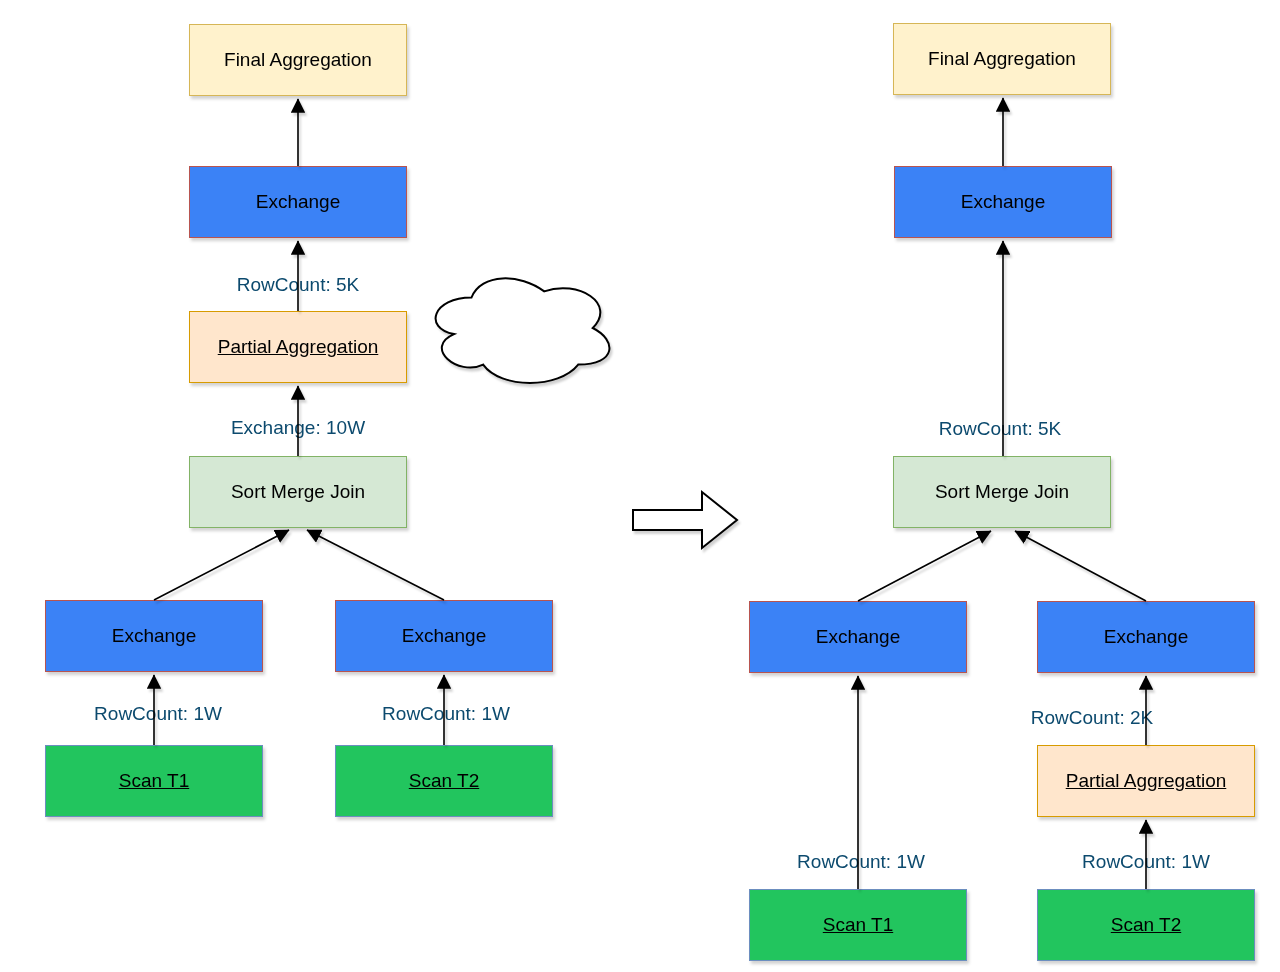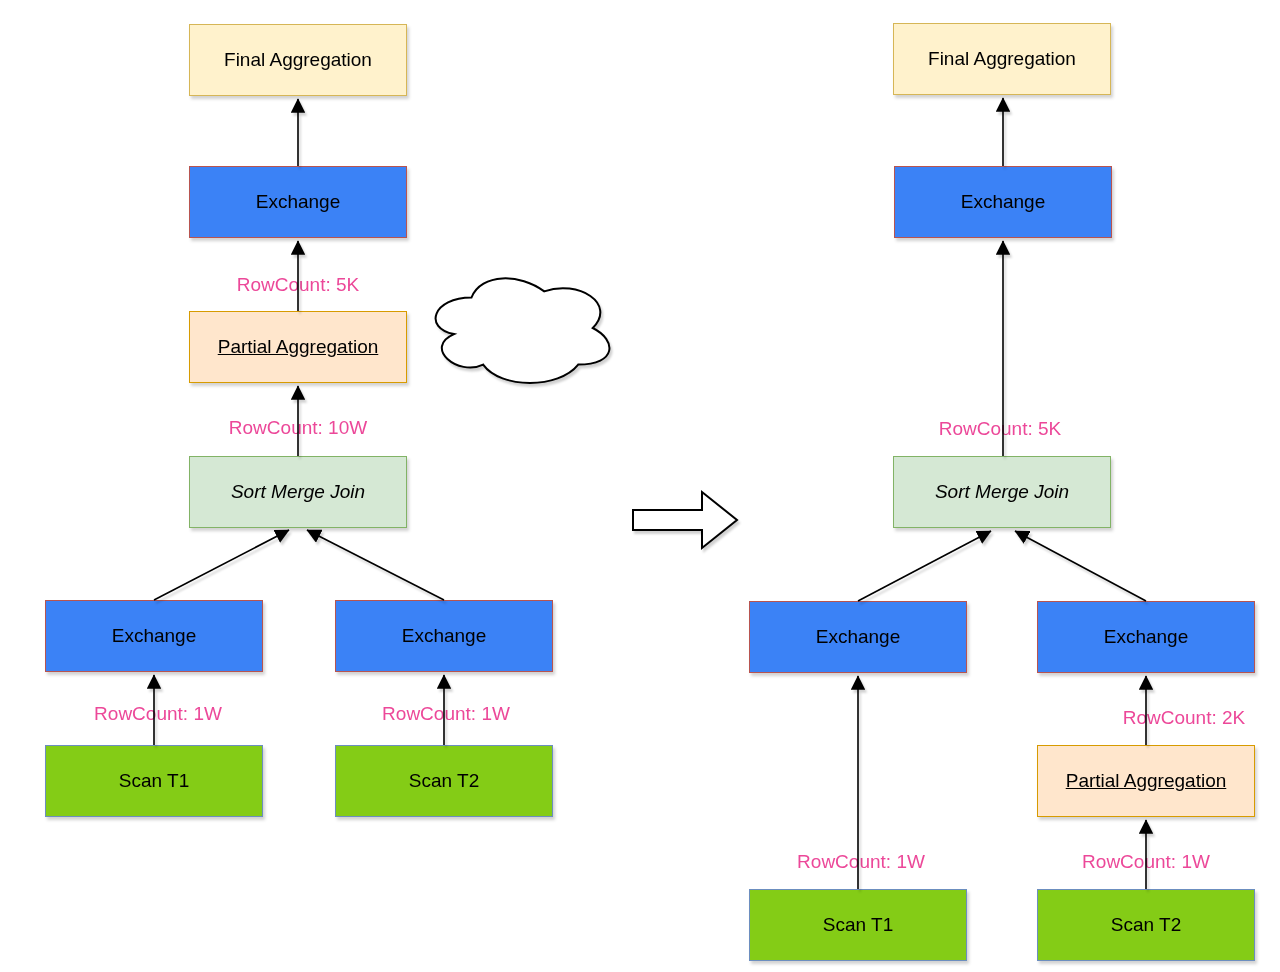--- a/index.html
+++ b/index.html
@@ -21,27 +21,27 @@
     align-items: center;
     justify-content: center;
     font-size: 19px;
     color: #000;
     box-shadow: 2px 3px 3px rgba(0,0,0,0.18);
     white-space: nowrap;
   }
   .n-yellow { background: #FFF2CC; border-color: #D6B656; }
   .n-red    { background: #3b82f6; border-color: #B85450; }
   .n-orange { background: #FFE6CC; border-color: #D79B00; text-decoration: underline; }
-  .n-green  { background: #D5E8D4; border-color: #82B366; font-style: italic; }
-  .n-blue   { background: #84cc16; border-color: #6C8EBF; }
+  .n-green  { background: #D5E8D4; border-color: #82B366; }
+  .n-blue   { background: #22c55e; border-color: #6C8EBF; text-decoration: underline; }
   .edge-label {
     position: absolute;
     transform: translate(-50%, -50%);
     font-size: 19px;
-    color: #ec4899;
+    color: #0c4a6e;
     white-space: nowrap;
     text-align: center;
   }
   .cloud-text {
     font-size: 19px;
   }
   svg.edge-layer {
     position: absolute;
     left: 0; top: 0;
     pointer-events: none;
@@ -80,31 +80,31 @@
   <div class="node n-red" style="left:1037px; top:601px">Exchange</div>
 
   <div class="node n-orange" style="left:1037px; top:745px">Partial Aggregation</div>
 
   <div class="node n-blue" style="left:749px; top:889px">Scan T1</div>
 
   <div class="node n-blue" style="left:1037px; top:889px">Scan T2</div>
 
   <div class="edge-label" style="left:298px; top:285px">RowCount: 5K</div>
 
-  <div class="edge-label" style="left:298px; top:428px">RowCount: 10W</div>
+  <div class="edge-label" style="left:298px; top:428px">Exchange: 10W</div>
 
   <div class="edge-label" style="left:158px; top:714px">RowCount: 1W</div>
 
   <div class="edge-label" style="left:446px; top:714px">RowCount: 1W</div>
 
   <div class="edge-label" style="left:1000px; top:429px">RowCount: 5K</div>
 
   <div class="edge-label" style="left:861px; top:862px">RowCount: 1W</div>
 
-  <div class="edge-label" style="left:1184px; top:718px">RowCount: 2K</div>
+  <div class="edge-label" style="left:1092px; top:718px">RowCount: 2K</div>
 
   <div class="edge-label" style="left:1146px; top:862px">RowCount: 1W</div>
 
   <div class="edge-label cloud-text" style="left:517px; top:328px">收敛率比较高</div>
 
   <svg class="edge-layer" width="1280" height="972" viewBox="0 0 1280 972">
     <defs>
       <marker id="arrow" markerWidth="9" markerHeight="9" refX="8.6" refY="4.5" orient="auto" markerUnits="strokeWidth">
         <path d="M0,0 L9,4.5 L0,9 Z" fill="#000"></path>
       </marker>

